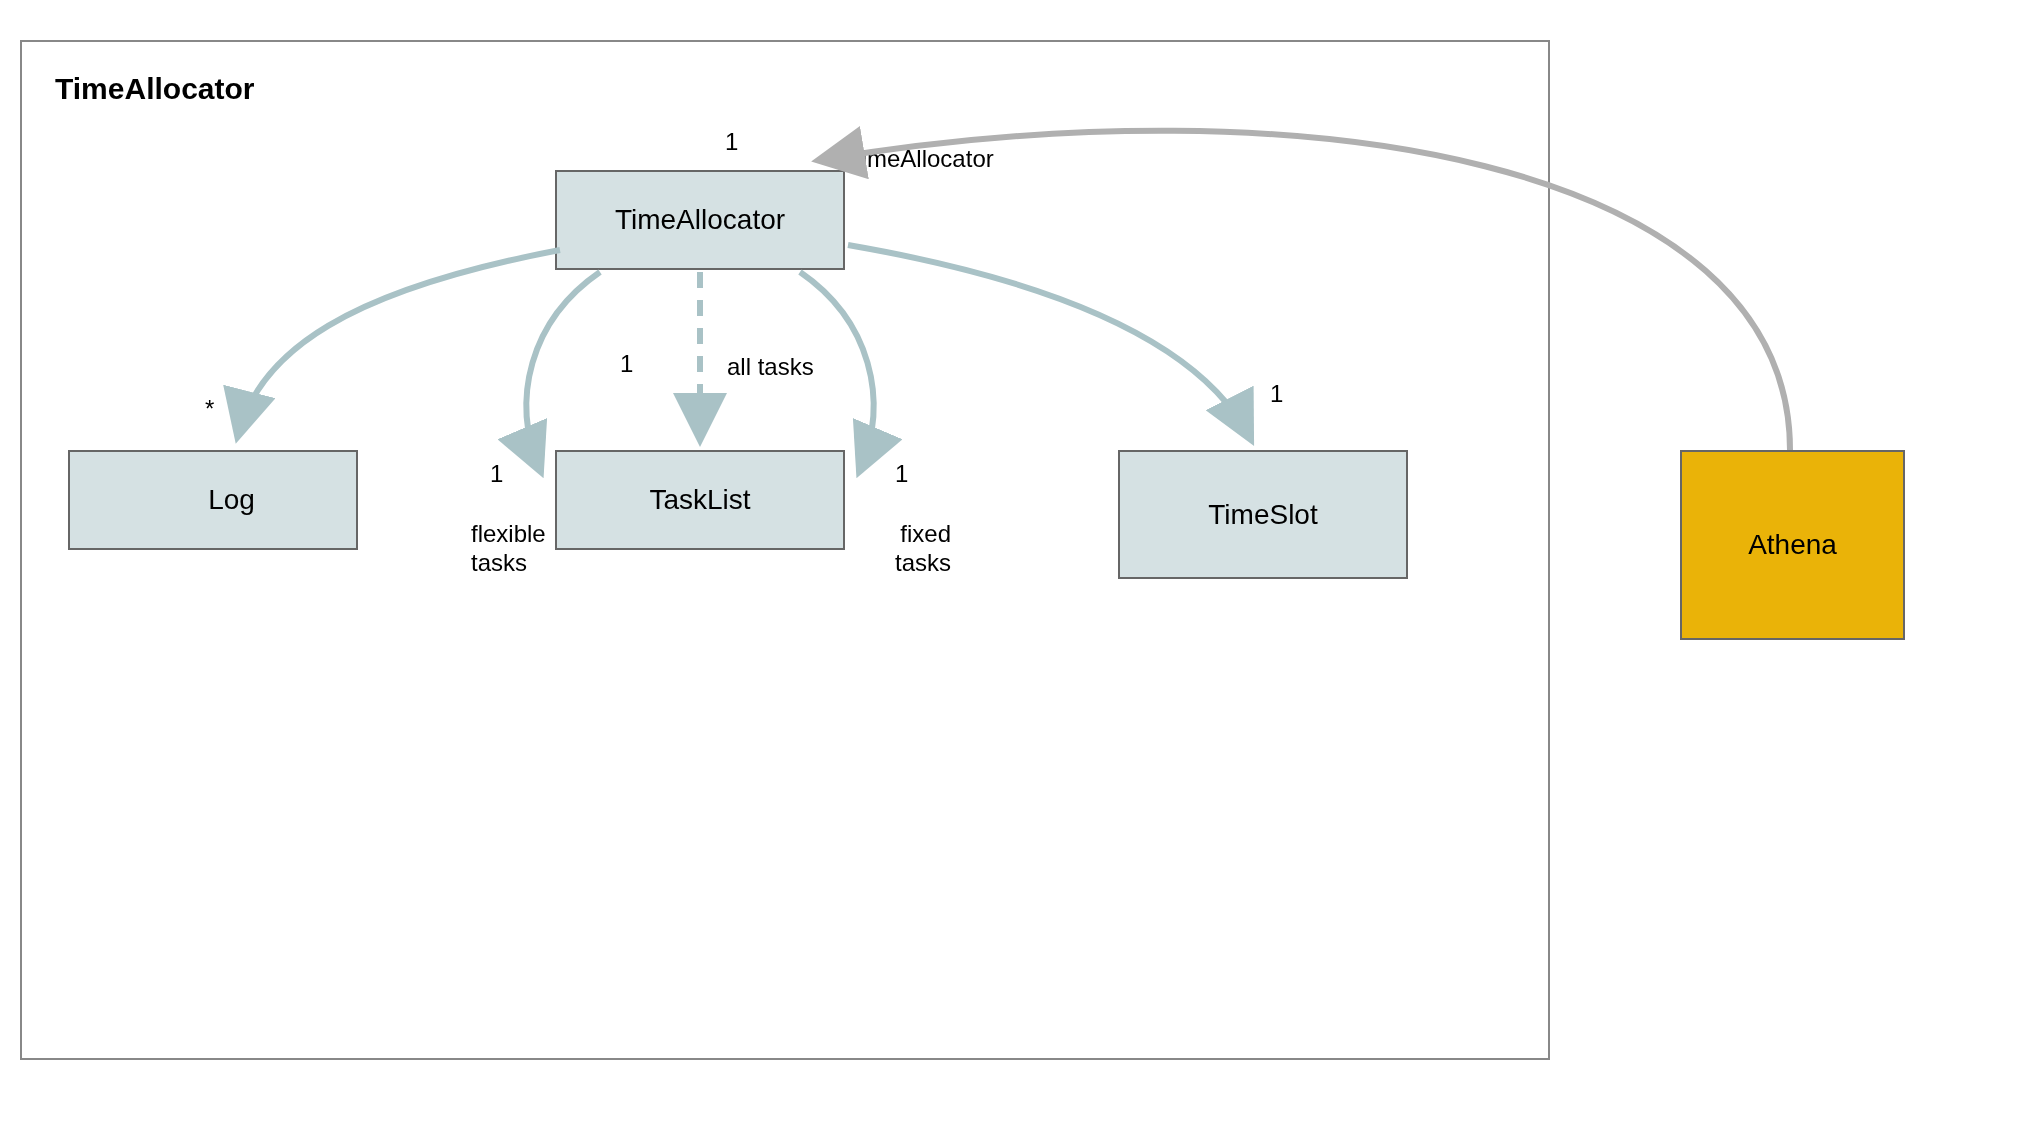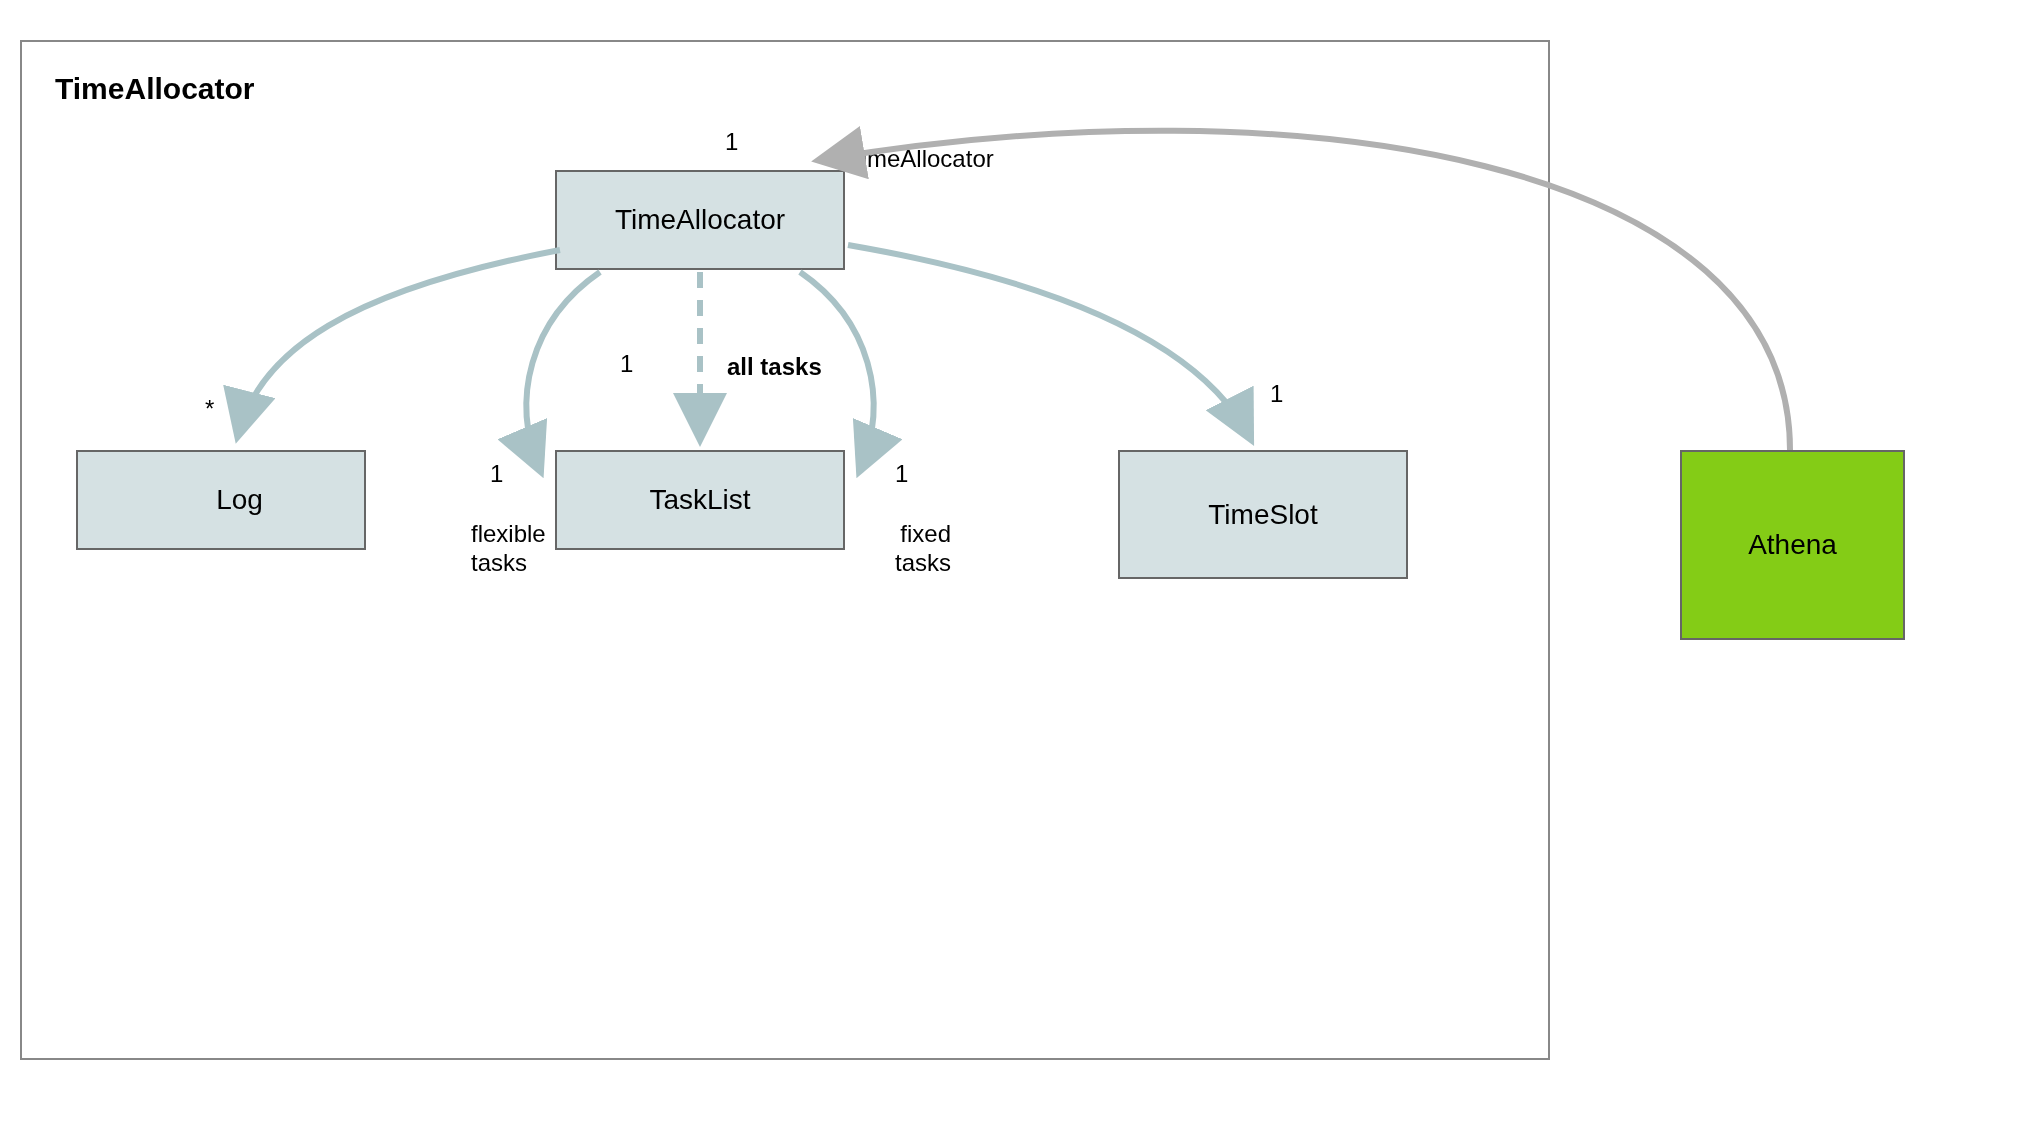--- a/index.html
+++ b/index.html
@@ -30,21 +30,21 @@
     align-items: center;
     justify-content: center;
     font-size: 28px;
     color: #000;
     box-sizing: border-box;
   }
   .class-box.light {
     background: #d5e1e3;
   }
   .class-box.gray {
-    background: #84cc16;
+    background: #eab308;
     text-align: right;
   }
   .label {
     position: absolute;
     font-size: 24px;
     color: #000;
     white-space: pre;
     line-height: 1.2;
   }
   svg.overlay {
@@ -59,21 +59,21 @@
 </head>
 <body>
 
 <div class="package-frame" style="left:20px; top:40px; width:1530px; height:1020px;"></div>
 <div class="package-title" style="left:55px; top:72px;">TimeAllocator</div>
 
 <div class="class-box light" style="left:555px; top:170px; width:290px; height:100px;">
   <span>TimeAllocator</span>
 </div>
 
-<div class="class-box light" style="left:76px; top:450px; width:290px; height:100px;padding-left:37px;">
+<div class="class-box light" style="left:68px; top:450px; width:290px; height:100px;padding-left:37px;">
   <span>Log</span>
 </div>
 
 <div class="class-box light" style="left:555px; top:450px; width:290px; height:100px;">
   <span>TaskList</span>
 </div>
 
 <div class="class-box light" style="left:1118px; top:450px; width:290px; height:129px;">
   <span>TimeSlot</span>
 </div>
@@ -81,21 +81,21 @@
 <div class="class-box gray" style="left:1680px; top:450px; width:225px; height:190px;">
   <span>Athena</span>
 </div>
 
 <div class="label" style="left:725px; top:128px;">1</div>
 <div class="label" style="left:855px; top:145px;">timeAllocator</div>
 
 <div class="label" style="left:205px; top:395px;">*</div>
 
 <div class="label" style="left:620px; top:350px;">1</div>
-<div class="label" style="left:727px; top:353px;font-weight:bold;">all tasks</div>
+<div class="label" style="left:727px; top:353px;">all tasks</div>
 
 <div class="label" style="left:490px; top:460px;">1</div>
 <div class="label" style="left:455px; top:520px;margin-left:16px;">flexible
 tasks</div>
 
 <div class="label" style="left:895px; top:460px;">1</div>
 <div class="label" style="left:895px; top:520px;text-align:right;">fixed
 tasks</div>
 
 <div class="label" style="left:1270px; top:380px;">1</div>

